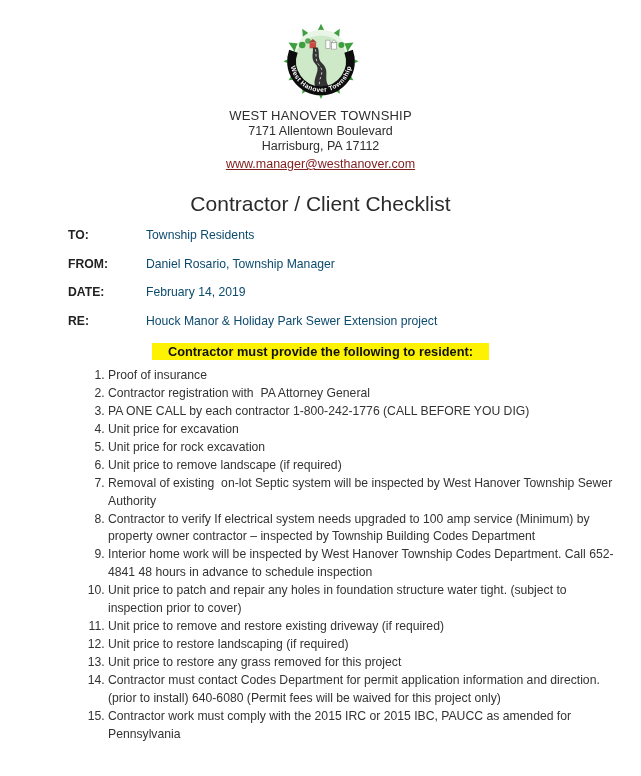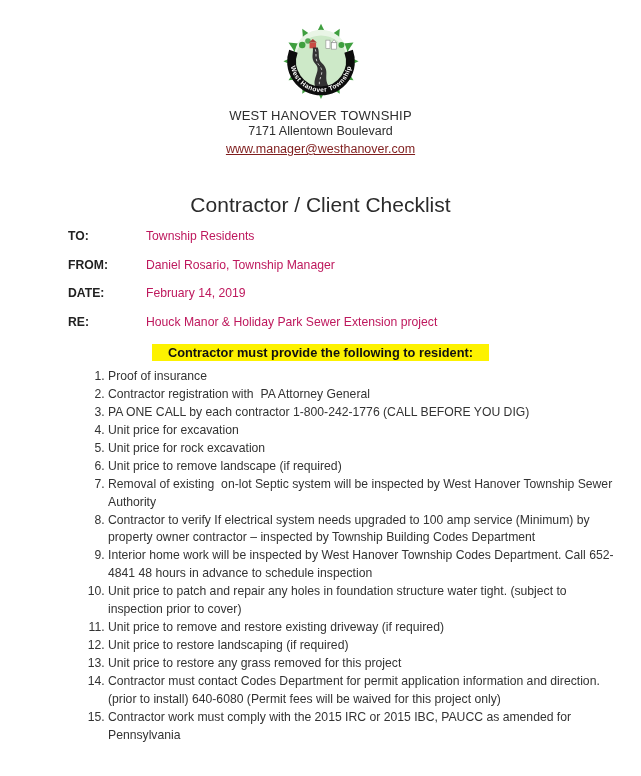--- a/index.html
+++ b/index.html
@@ -19,31 +19,31 @@
   .logo-wrap { display: flex; justify-content: center; }
   .letterhead .org-name { font-size: 13px; line-height: 16px; margin-top: 2px; letter-spacing: .2px; }
   .letterhead .addr { font-size: 12.5px; line-height: 15px; }
   .letterhead .email a, .letterhead .email span {
     font-size: 12.5px; line-height: 15px;
     color: #7f1d1d; text-decoration: underline; cursor: pointer;
   }
   .letterhead .phone { font-size: 12.5px; line-height: 15px; }
   
   .doc-title {
-    margin-top: 36px;
+    margin-top: 20px;
     text-align: center;
     font-size: 21px;
     font-weight: 400;
     color: #2b2b2b;
   }
   
   .memo { margin: 12px 0 0 68px; }
   .memo-row { display: flex; margin-bottom: 14.5px; font-size: 12.2px; }
   .memo-label { width: 78px; font-weight: 700; color: #222; }
-  .memo-value { color: #be185d; }
+  .memo-value { color: #0c4a6e; }
   
   .intro { margin: 3px 20px 0 68px; font-size: 12.2px; color: #333; }
   
   .highlight-line { margin-top: 12px; text-align: center; }
   .highlight-line span {
     background: #fdf200;
     font-size: 12.8px;
     font-weight: 700;
     color: #111;
     padding: 1px 16px;
@@ -105,20 +105,21 @@
 
         <path d="M 26.2,37.7 A 36,36 0 1 0 93.8,37.7" stroke="#0d0d0d" stroke-width="11" fill="none"></path>
         <path id="band-text-path" d="M 25.0,36.5 A 37.5,37.5 0 1 0 95.0,36.5" fill="none"></path>
         <text font-family="Liberation Sans, sans-serif" font-size="8" font-weight="700" fill="#ffffff" letter-spacing="0.6">
           <textPath href="#band-text-path" startOffset="50%" text-anchor="middle">West Hanover Township</textPath>
         </text>
       </svg>
     </div>
     <div class="org-name">WEST HANOVER TOWNSHIP</div>
     <div class="addr">7171 Allentown Boulevard</div>
+    <div class="addr">Harrisburg, PA 17112</div>
     <div class="email"><a>www.manager@westhanover.com</a></div>
   </div>
 
   <div class="doc-title">Contractor / Client Checklist</div>
 
   <div class="memo">
     <div class="memo-row">
       <div class="memo-label">TO:</div>
       <div class="memo-value">Township Residents</div>
     </div>

